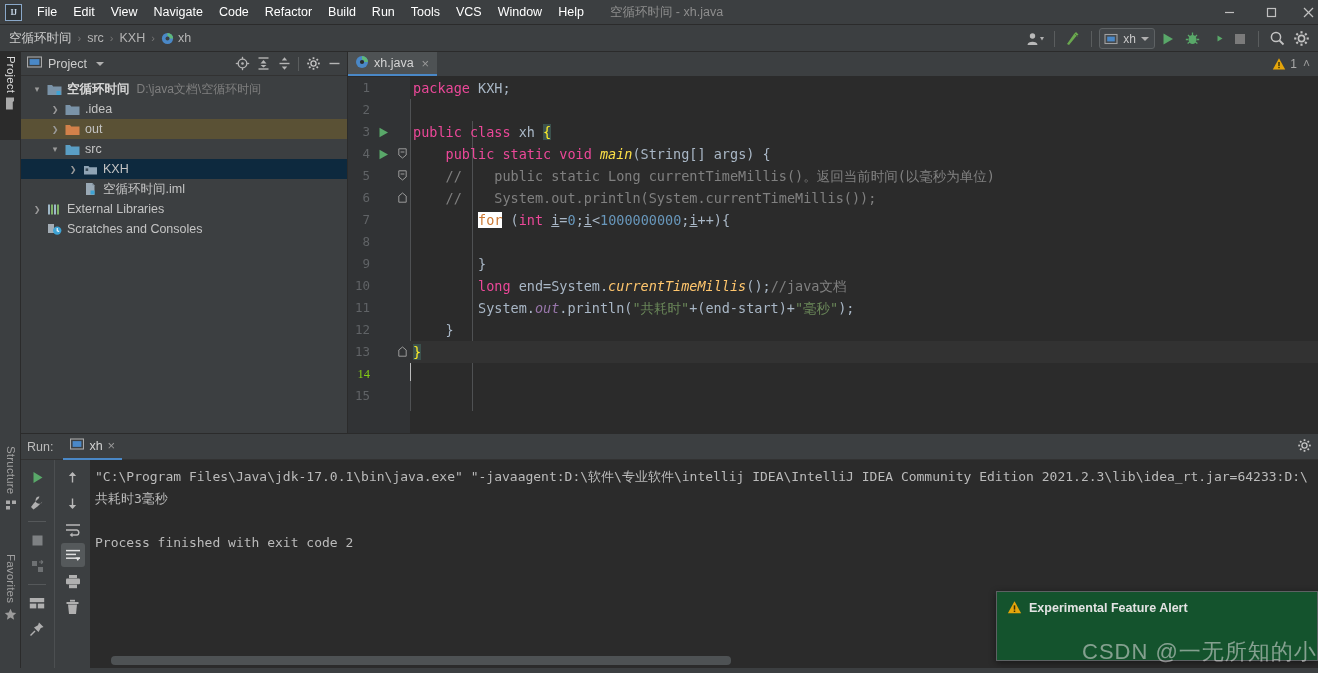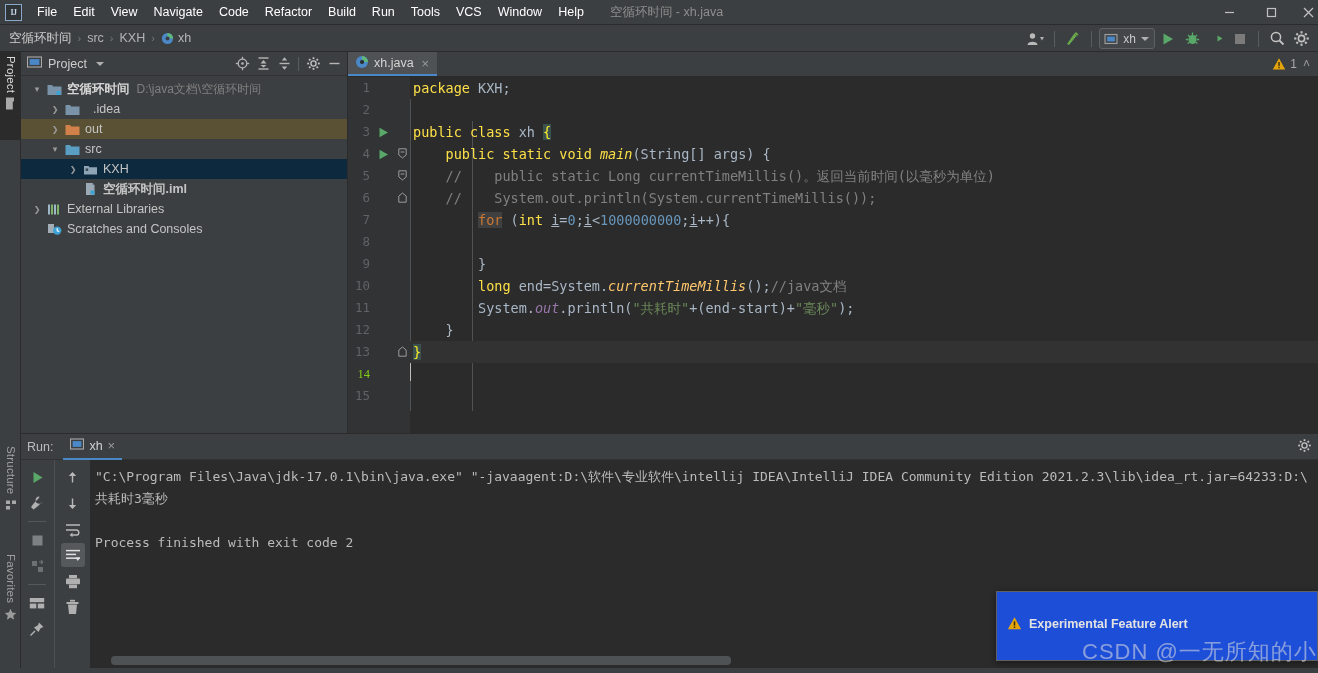--- a/index.html
+++ b/index.html
@@ -168,22 +168,22 @@
   }
   .vline2 {
     position: absolute; left: 124px; top: 44px; width: 1px; height: 290px;
     background: #4f5153;
   }
   .caret-line {
     position: absolute; left: 62px; top: 286px; width: 1px; height: 18px;
     background: #bbbbbb;
   }
   
-  .kw { color: #fde047; }
-  .kwb { color: #cc7832; background: #404040; }
+  .kw { color: #ec4899; }
+  .kwb { color: #cc7832; background: #ffffff; }
   .str { color: #6a8759; }
   .num { color: #6897bb; }
   .cmt { color: #808080; }
   .fn { color: #fde047; font-style: italic; }
   .fni { color: #ffc66d; font-style: italic; }
   .fld { color: #9876aa; font-style: italic; }
   .pl { color: #a9b7c6; }
   .brace-hl { background: #3b514d; color: #ffef28; }
   .ulv { color: #a9b7c6; text-decoration: underline; text-decoration-color: #a9b7c6; }
 
@@ -229,23 +229,23 @@
   .con-line.blank { height: 22px; }
   .hscroll {
     position: absolute; left: 90px; bottom: 8px; width: 620px; height: 9px;
     background: #4e5254; border-radius: 4px;
   }
   .console-edge { position: absolute; left: 69px; bottom: 0; right: 0; height: 4px; background: #2b2b2b; }
 
   
   .notif {
     position: absolute; left: 996px; top: 591px; width: 322px; height: 70px;
-    background: #1d4ed8; border: 1px solid #5d6163;
+    background: #14532d; border: 1px solid #5d6163;
     box-shadow: 0 2px 7px rgba(0,0,0,0.45);
-    padding: 24px 10px 0 10px;
+    padding: 8px 10px 0 10px;
   }
   .notif-head { display: flex; align-items: center; gap: 7px; }
   .notif-title { font-size: 12.5px; font-weight: bold; color: #e3e3e3; }
   .notif-body { font-size: 12.5px; color: #c0c6cc; line-height: 18px; margin-top: 3px; padding-left: 22px; }
 
   .watermark {
     position: absolute; left: 1082px; top: 637px;
     font-size: 22px; color: rgba(224,224,224,0.55);
     white-space: nowrap; letter-spacing: 1px;
     pointer-events: none;
@@ -487,21 +487,21 @@
           <span class="tlabel bold" style="margin-left: 4px;">空循环时间</span>
           <span class="tpath">D:\java文档\空循环时间</span>
         </div>
         <div class="tnode" style="padding-left: 26px;">
           <span class="arrow" style="font-size: 8px;">❯</span>
           <span class="ticon">
             <svg width="15" height="13" viewBox="0 0 15 13">
               <path d="M0.5 2 L5 2 L6.2 3.4 L14.5 3.4 L14.5 12 L0.5 12 Z" fill="#7a93a8"></path>
             </svg>
           </span>
-          <span class="tlabel" style="margin-left: 12px;">.idea</span>
+          <span class="tlabel" style="margin-left: 4px;">.idea</span>
         </div>
         <div class="tnode hl" style="padding-left: 26px;">
           <span class="arrow" style="font-size: 8px;">❯</span>
           <span class="ticon">
             <svg width="15" height="13" viewBox="0 0 15 13">
               <path d="M0.5 2 L5 2 L6.2 3.4 L14.5 3.4 L14.5 12 L0.5 12 Z" fill="#d2814a"></path>
             </svg>
           </span>
           <span class="tlabel" style="margin-left: 4px;">out</span>
         </div>
@@ -517,21 +517,21 @@
         <div class="tnode sel" style="padding-left: 44px;">
           <span class="arrow" style="font-size: 8px;">❯</span>
           <span class="ticon">
             <svg width="15" height="13" viewBox="0 0 15 13">
               <path d="M1 3 L5.5 3 L6.6 4.3 L14 4.3 L14 11.6 L1 11.6 Z" fill="#8fa4b5"></path>
               <rect x="2.6" y="5.4" width="2.6" height="2.6" fill="#3a4b58"></rect>
             </svg>
           </span>
           <span class="tlabel" style="margin-left: 4px;">KXH</span>
         </div>
-        <div class="tnode" style="padding-left: 44px; font-weight: bold;">
+        <div class="tnode" style="padding-left: 44px;">
           <span class="arrow"></span>
           <span class="ticon">
             <svg width="14" height="14" viewBox="0 0 14 14">
               <path d="M3 1 L9.5 1 L11.5 3.2 L11.5 13 L3 13 Z" fill="#9aa9b5"></path>
               <path d="M9.5 1 L11.5 3.2 L9.5 3.2 Z" fill="#6d7c88"></path>
               <rect x="7.5" y="8.5" width="4" height="4" fill="#3ea3d4"></rect>
             </svg>
           </span>
           <span class="tlabel" style="margin-left: 4px;">空循环时间.iml</span>
         </div>

